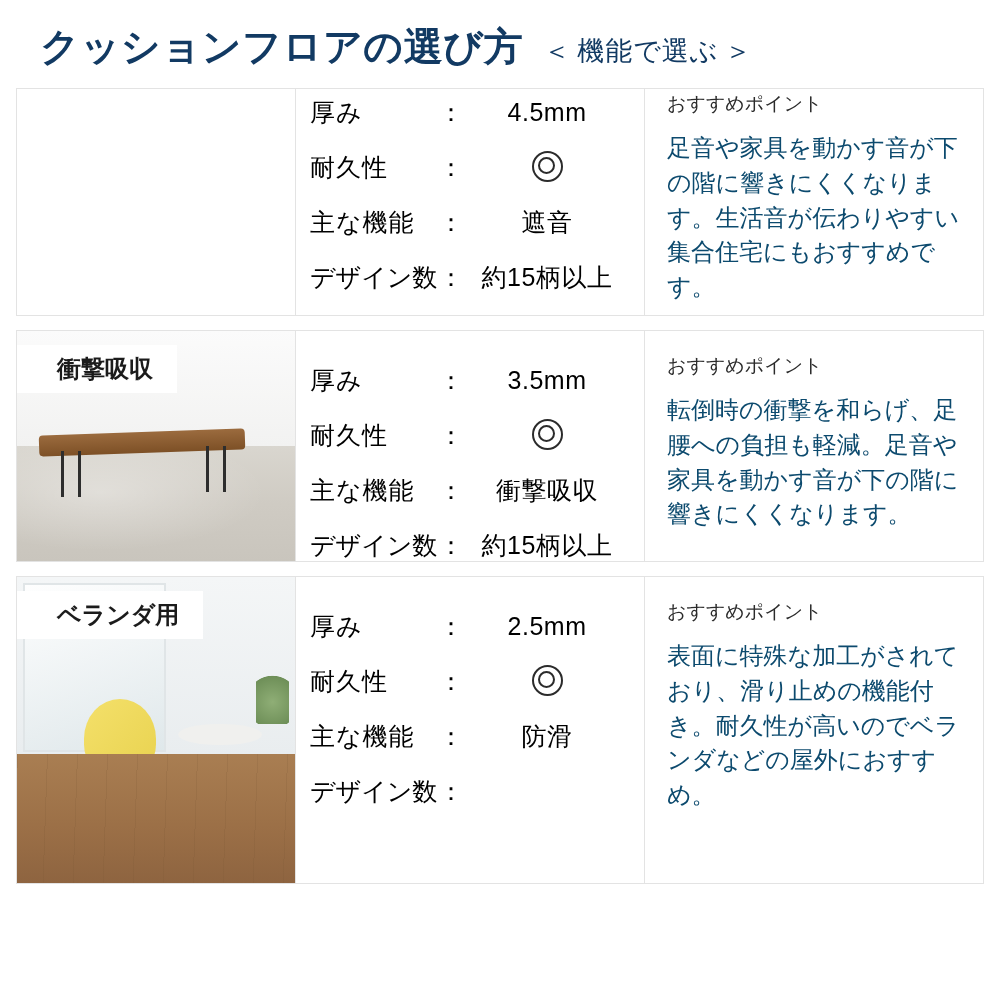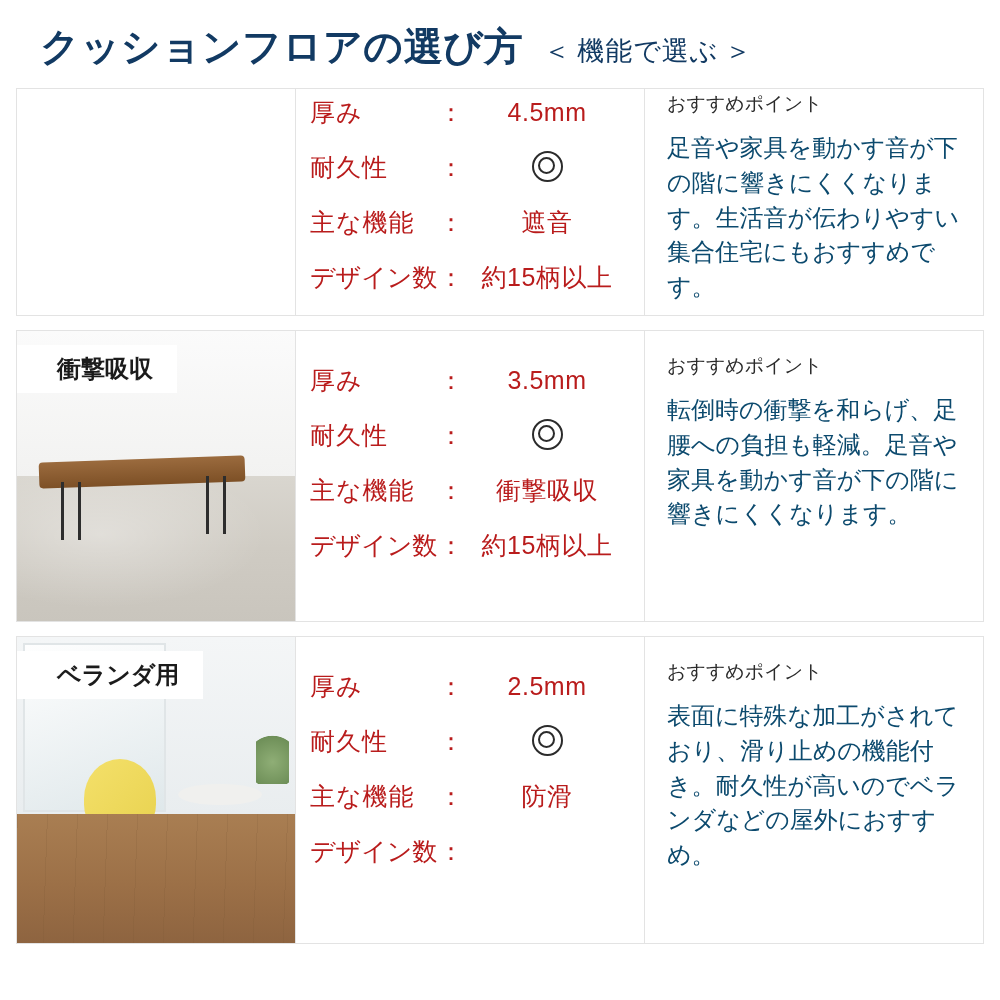--- a/index.html
+++ b/index.html
@@ -53,21 +53,21 @@
     position: relative;
     display: flex;
     width: 968px;
     margin: 0 auto 14px auto;
     background: #fff;
     border: 1px solid #e3e3e3;
     box-sizing: border-box;
     overflow: hidden;
   }
   .card.c1 { height: 228px; align-items: flex-end; }
-  .card.c2 { height: 292px; }
+  .card.c2 { height: 232px; }
   .card.c3 { height: 308px; }
 
   
   .photo {
     position: relative;
     width: 278px;
     flex: 0 0 278px;
     overflow: hidden;
   }
   .photo-label {
@@ -192,21 +192,21 @@
     box-sizing: border-box;
     padding: 22px 14px 10px 14px;
     display: flex;
     flex-direction: column;
     justify-content: flex-start;
   }
   .spec-row {
     display: flex;
     align-items: center;
     font-size: 25px;
-    color: #b91c1c;
+    color: #000000;
     padding: 11px 0;
     white-space: nowrap;
   }
   .spec-key {
     flex: 0 0 128px;
     letter-spacing: 1px;
   }
   .spec-key.tight { letter-spacing: 0px; }
   .spec-colon {
     flex: 0 0 26px;

